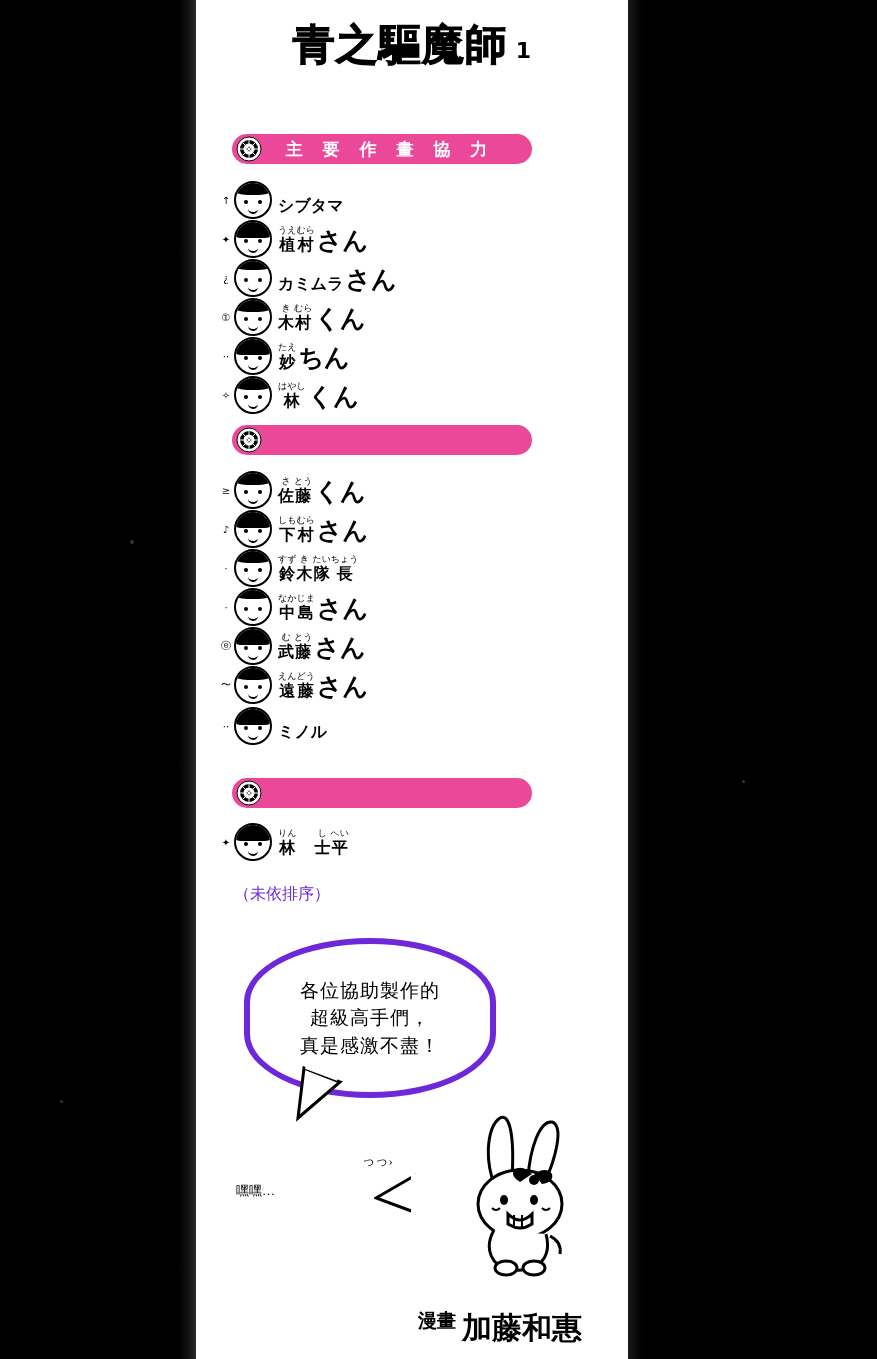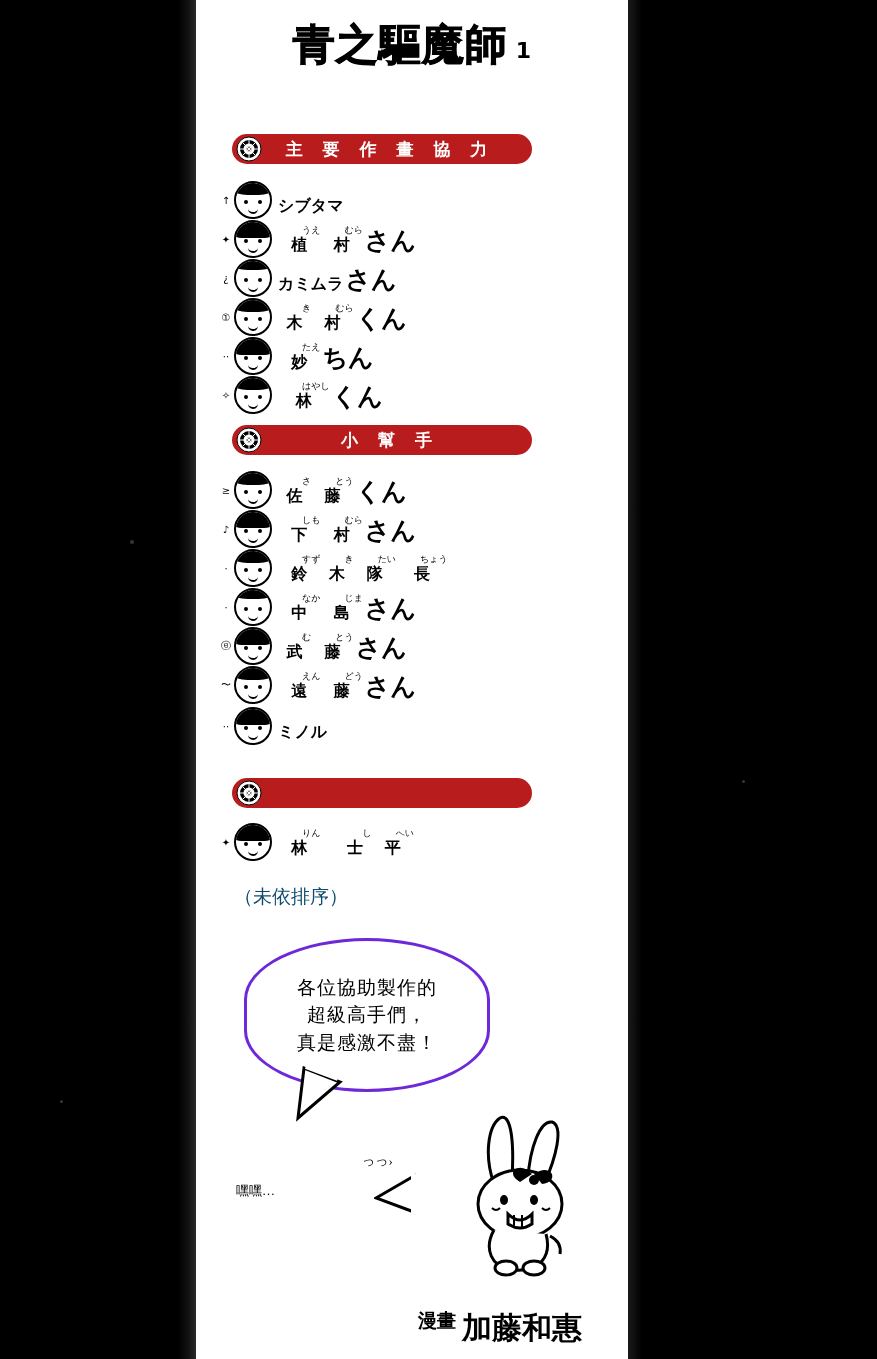--- a/index.html
+++ b/index.html
@@ -71,21 +71,21 @@
     margin-bottom: 3px;
     color: #000;
   }
 
   
   .banner {
     position: absolute;
     left: 36px;
     width: 300px;
     height: 30px;
-    background: #b91c1c;
+    background: #ec4899;
     border-radius: 15px;
     display: flex;
     align-items: center;
   }
   .banner .rosette {
     width: 26px; height: 26px;
     margin-left: 4px;
     flex: 0 0 auto;
     position: relative;
   }
@@ -163,50 +163,49 @@
     flex-direction: column;
     align-items: center;
     line-height: 1;
   }
   .furi {
     font-size: 9px;
     color: #000;
     margin-bottom: 1px;
     letter-spacing: 0;
     height: 10px;
-    margin-left: 24px;
   }
   .kanji {
     font-size: 16px;
     font-weight: bold;
     color: #000;
     line-height: 1;
   }
   .suffix {
     font-size: 25px;
     font-weight: bold;
     color: #000;
     margin-left: 2px;
     line-height: 1;
   }
 
   
   .wide-gap { margin-left: 18px; }
 
   .note {
     position: absolute;
-    font-size: 19px;
-    color: #0c4a6e;
+    font-size: 16px;
+    color: #6d28d9;
     font-family: "DejaVu Sans", sans-serif;
   }
 
   
   .bubble {
     position: absolute;
-    border: 3px solid #6d28d9;
+    border: 6px solid #6d28d9;
     background: #fff;
     border-radius: 50% / 40%;
     display: flex;
     flex-direction: column;
     align-items: center;
     justify-content: center;
     color: #000;
     text-align: center;
   }
   .bubble .line {
@@ -408,21 +407,20 @@
           <circle cx="13" cy="13" r="5.5" fill="#fff"></circle>
           <circle cx="13" cy="13" r="2.5" fill="#000"></circle>
           <g stroke="#fff" stroke-width="1">
             <line x1="13" y1="4" x2="13" y2="22"></line>
             <line x1="4" y1="13" x2="22" y2="13"></line>
             <line x1="6.6" y1="6.6" x2="19.4" y2="19.4"></line>
             <line x1="19.4" y1="6.6" x2="6.6" y2="19.4"></line>
           </g>
         </svg>
       </span>
-      <span class="btxt">小 幫 手</span>
     </div>
 
     <div class="credit" style="left:22px;top:470px;">
       <span class="mark">≥</span>
       <span class="face">
           <span class="hair"></span>
           <span class="eye l"></span>
           <span class="eye r"></span>
           <span class="mouth"></span>
         </span>

